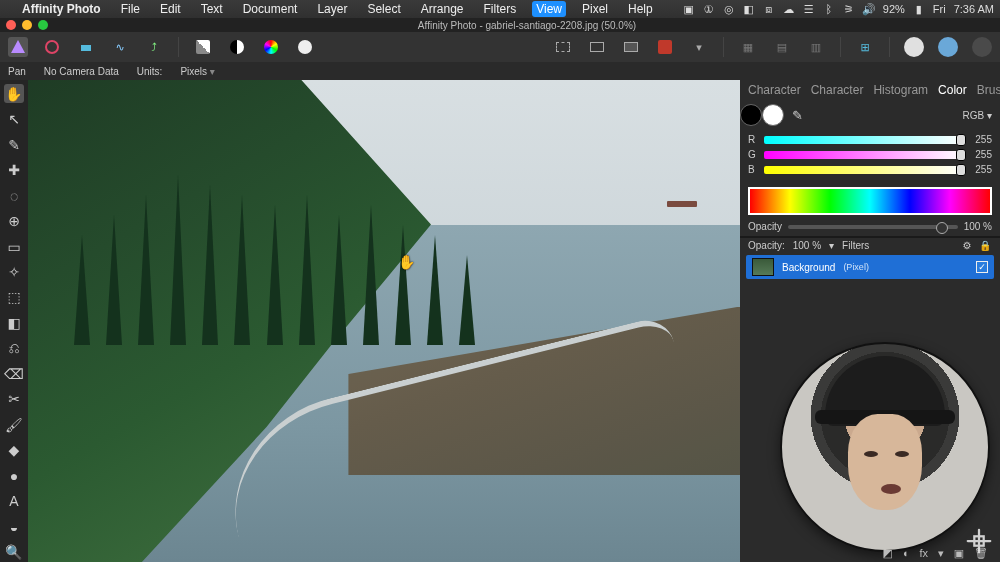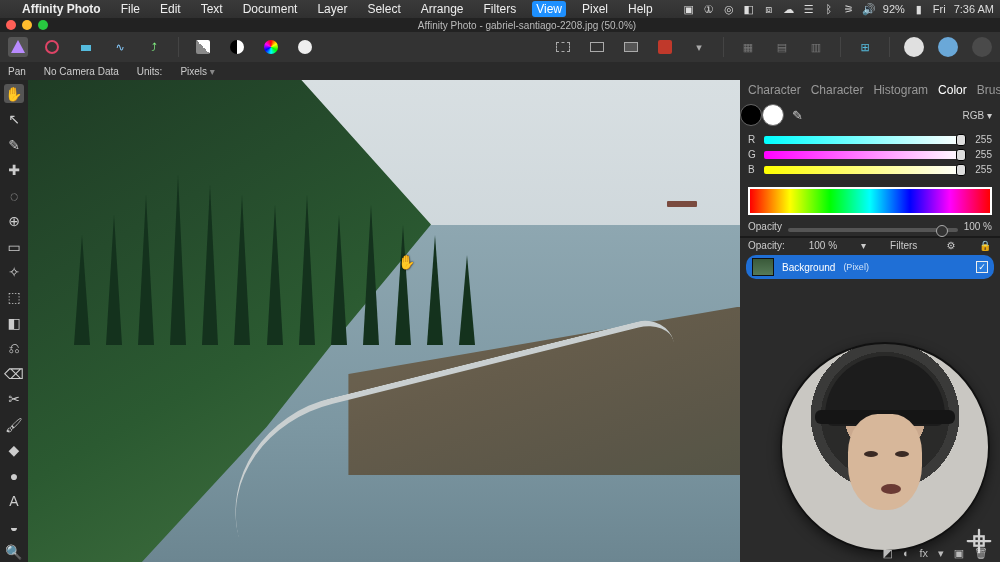--- a/index.html
+++ b/index.html
@@ -65,29 +65,29 @@
   .rgb { padding:0 8px 6px 8px; }
   .rgb .row{display:flex;align-items:center;gap:6px;margin:4px 0;}
   .rgb .lab{width:10px;font-size:10px;color:#ccc;}
   .rgb .track{flex:1;height:8px;border-radius:2px;position:relative;}
   .rgb .track .knob{position:absolute;right:-4px;top:-2px;width:10px;height:12px;border-radius:3px;background:#ddd;border:1px solid #000;}
   .rgb .val{width:24px;text-align:right;color:#ccc;font-size:10px;}
   #trackR{background:linear-gradient(90deg,#00ffff,#fff);}
   #trackG{background:linear-gradient(90deg,#ff00ff,#fff);}
   #trackB{background:linear-gradient(90deg,#ffff00,#fff);}
   .spectrum{margin:2px 8px;height:28px;background:linear-gradient(90deg,#ff0000,#ffff00,#00ff00,#00ffff,#0000ff,#ff00ff,#ff0000);border:2px solid #fff;}
-  .opacity-row{display:flex;align-items:flex-end;gap:6px;padding:4px 8px;font-size:10px;color:#ccc;}
+  .opacity-row{display:flex;align-items:center;gap:6px;padding:4px 8px;font-size:10px;color:#ccc;}
   .opacity-row .otrack{flex:1;height:4px;background:#555;border-radius:2px;position:relative;}
   .opacity-row .otrack::after{content:"";position:absolute;right:10px;top:-3px;width:10px;height:10px;border:1px solid #aaa;border-radius:50%;background:#333;}
   .panelgap{height:2px;background:#1a1a1a;}
   .ltabs{display:flex;gap:9px;padding:4px 8px;font-size:10px;color:#999;}
   .ltabs .active{color:#fff;}
-  .layer-opts{display:flex;align-items:center;gap:24px;padding:2px 8px;font-size:10px;color:#ccc;}
+  .layer-opts{display:flex;align-items:center;gap:8px;padding:2px 8px;font-size:10px;color:#ccc;}
   .layer-opts .gear{margin-left:auto;}
-  .layer-item{display:flex;align-items:center;gap:8px;background:#1f6fd6;margin:2px 6px;padding:3px 6px;border-radius:10px;}
+  .layer-item{display:flex;align-items:center;gap:8px;background:#1f6fd6;margin:2px 6px;padding:3px 6px;border-radius:2px;}
   .layer-thumb{width:22px;height:18px;background:linear-gradient(#3a5a3a,#567a57);border:1px solid #111;}
   .layer-name{font-size:10px;color:#fff;}
   .layer-type{font-size:9px;color:#cfe2f8;}
   .layer-check{margin-left:auto;width:12px;height:12px;border:1px solid #eee;background:#2a7dde;display:flex;align-items:center;justify-content:center;color:#fff;font-size:9px;}
   .webcam{position:absolute;right:10px;bottom:10px;width:210px;height:210px;border-radius:50%;background:radial-gradient(circle at 50% 35%,#caa98e 0 24%,#2a2a29 24% 38%,#3a3a39 38% 44%,#c9c7c2 44% 100%);border:2px solid #111;box-shadow:0 4px 12px rgba(0,0,0,.5);overflow:hidden;}
   .webcam .face{position:absolute;left:50%;top:34%;transform:translateX(-50%);width:74px;height:96px;background:#d7b79a;border-radius:40% 40% 46% 46%;}
   .webcam .cap{position:absolute;left:50%;top:6%;transform:translateX(-50%);width:120px;height:70px;background:#1c1c1c;border-radius:70px 70px 10px 10px;}
   .webcam .brim{position:absolute;left:50%;top:32%;transform:translateX(-50%);width:140px;height:14px;background:#151515;border-radius:6px;}
   .webcam .eyeL,.webcam .eyeR{position:absolute;top:52%;width:14px;height:6px;background:#3a2a24;border-radius:50%;}
   .webcam .eyeL{left:40%;} .webcam .eyeR{left:55%;}

